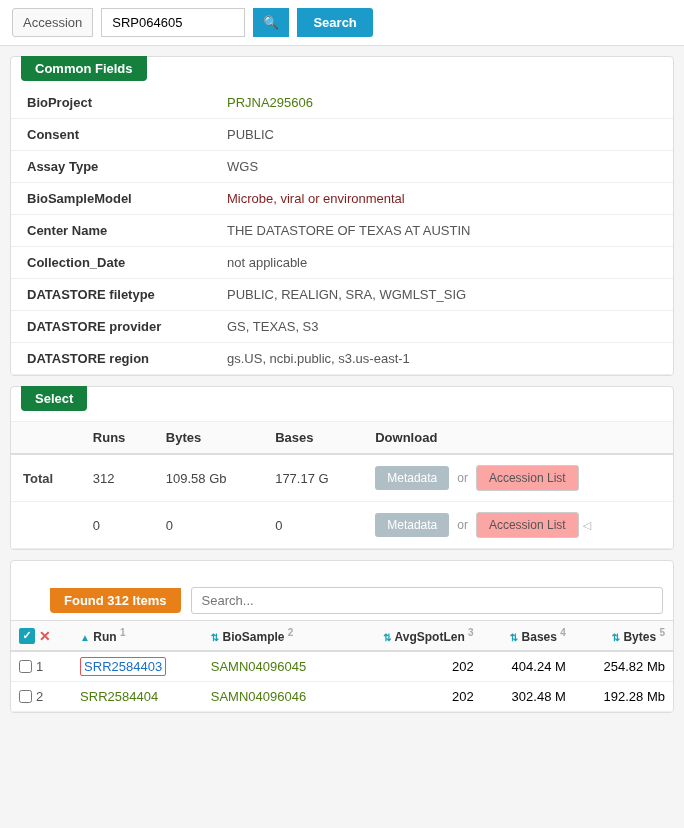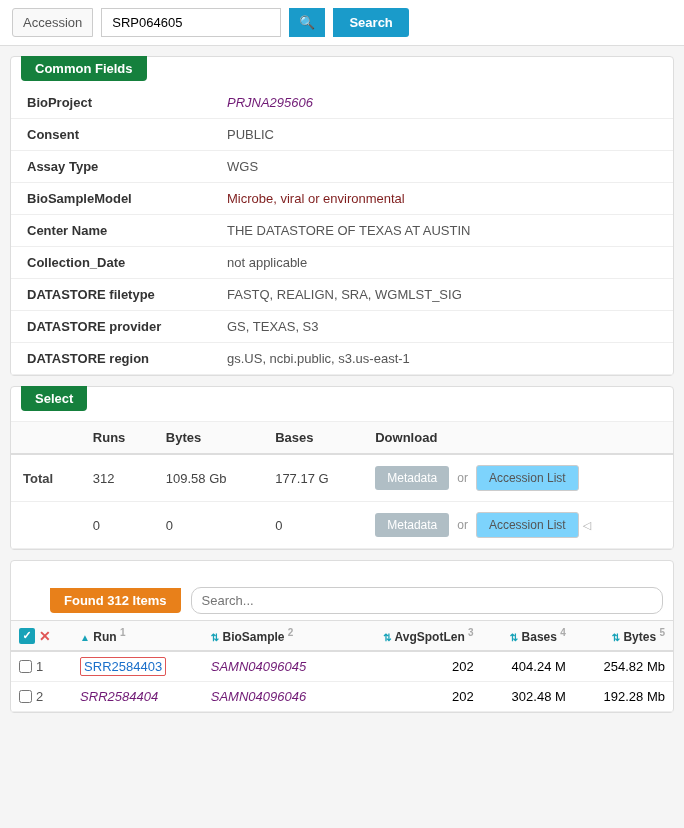--- a/index.html
+++ b/index.html
@@ -125,21 +125,21 @@
     .btn-metadata {
       background: #b0bec5;
       border: none;
       padding: 5px 12px;
       font-size: 12px;
       color: #fff;
       border-radius: 3px;
       cursor: pointer;
     }
     .btn-accession {
-      background: #7dd3fc;
+      background: #fca5a5;
       border: 1px solid #ccc;
       padding: 5px 12px;
       font-size: 12px;
       color: #555;
       border-radius: 3px;
       cursor: pointer;
     }
     .or-text { color: #999; font-size: 12px; margin: 0 4px; }
     .dl-cell { display: flex; align-items: center; gap: 4px; }
 
@@ -156,21 +156,21 @@
       display: flex;
       align-items: center;
       padding: 6px 10px 6px 10px;
       gap: 10px;
     }
     .found-search {
       border: 1px solid #ccc;
       padding: 5px 10px;
       font-size: 13px;
       flex: 1;
-      border-radius: 10px;
+      border-radius: 3px;
       color: #aaa;
       outline: none;
     }
     .results-table {
       width: 100%;
       border-collapse: collapse;
     }
     .results-table th {
       background: #fafafa;
       border-top: 1px solid #ddd;
@@ -213,36 +213,36 @@
       display: inline-flex; align-items: center; justify-content: center;
       cursor: pointer;
     }
     .check-blue::after { content: '✓'; color: #fff; font-size: 11px; }
     .x-red {
       color: #e05555;
       font-size: 14px;
       font-weight: bold;
       cursor: pointer;
     }
-    .row-link { color: #701a75; text-decoration: none; font-style: italic; }
+    .row-link { color: #4d7c0f; text-decoration: none; }
     .row-link-outlined {
       color: #1a6fca;
       text-decoration: none;
       border: 1.5px solid #e05555;
       padding: 1px 3px;
       border-radius: 2px;
     }
     input[type=checkbox] { cursor: pointer; }
   </style>
 </head>
 <body>
 
 <div class="search-bar">
   <span class="tab-label">Accession</span>
-  <input type="text" style="border: 1px solid rgb(204, 204, 204); padding: 6px 10px; font-size: 13px; width: 180px; outline: none;" value="SRP064605">
+  <input type="text" style="border: 1px solid rgb(204, 204, 204); padding: 6px 10px; font-size: 13px; width: 144px; outline: none;" value="SRP064605">
   <button class="search-btn-icon">
     <span>🔍</span>
   </button>
   <button class="search-btn-label">Search</button>
 </div>
 
 <div class="section-wrapper">
   <span class="section-tag">Common Fields</span>
   <table class="fields-table">
     <tbody id="common-fields-body">
@@ -265,21 +265,21 @@
         <tr>
           <td>Center Name</td>
           <td>THE DATASTORE OF TEXAS AT AUSTIN</td>
         </tr>
         <tr>
           <td>Collection_Date</td>
           <td>not applicable</td>
         </tr>
         <tr>
           <td>DATASTORE filetype</td>
-          <td>FASTQ, REALIGN, SRA, WGMLST_SIG</td>
+          <td>PUBLIC, REALIGN, SRA, WGMLST_SIG</td>
         </tr>
         <tr>
           <td>DATASTORE provider</td>
           <td>GS, TEXAS, S3</td>
         </tr>
         <tr>
           <td>DATASTORE region</td>
           <td>gs.US, ncbi.public, s3.us-east-1</td>
         </tr>
       </tbody>

